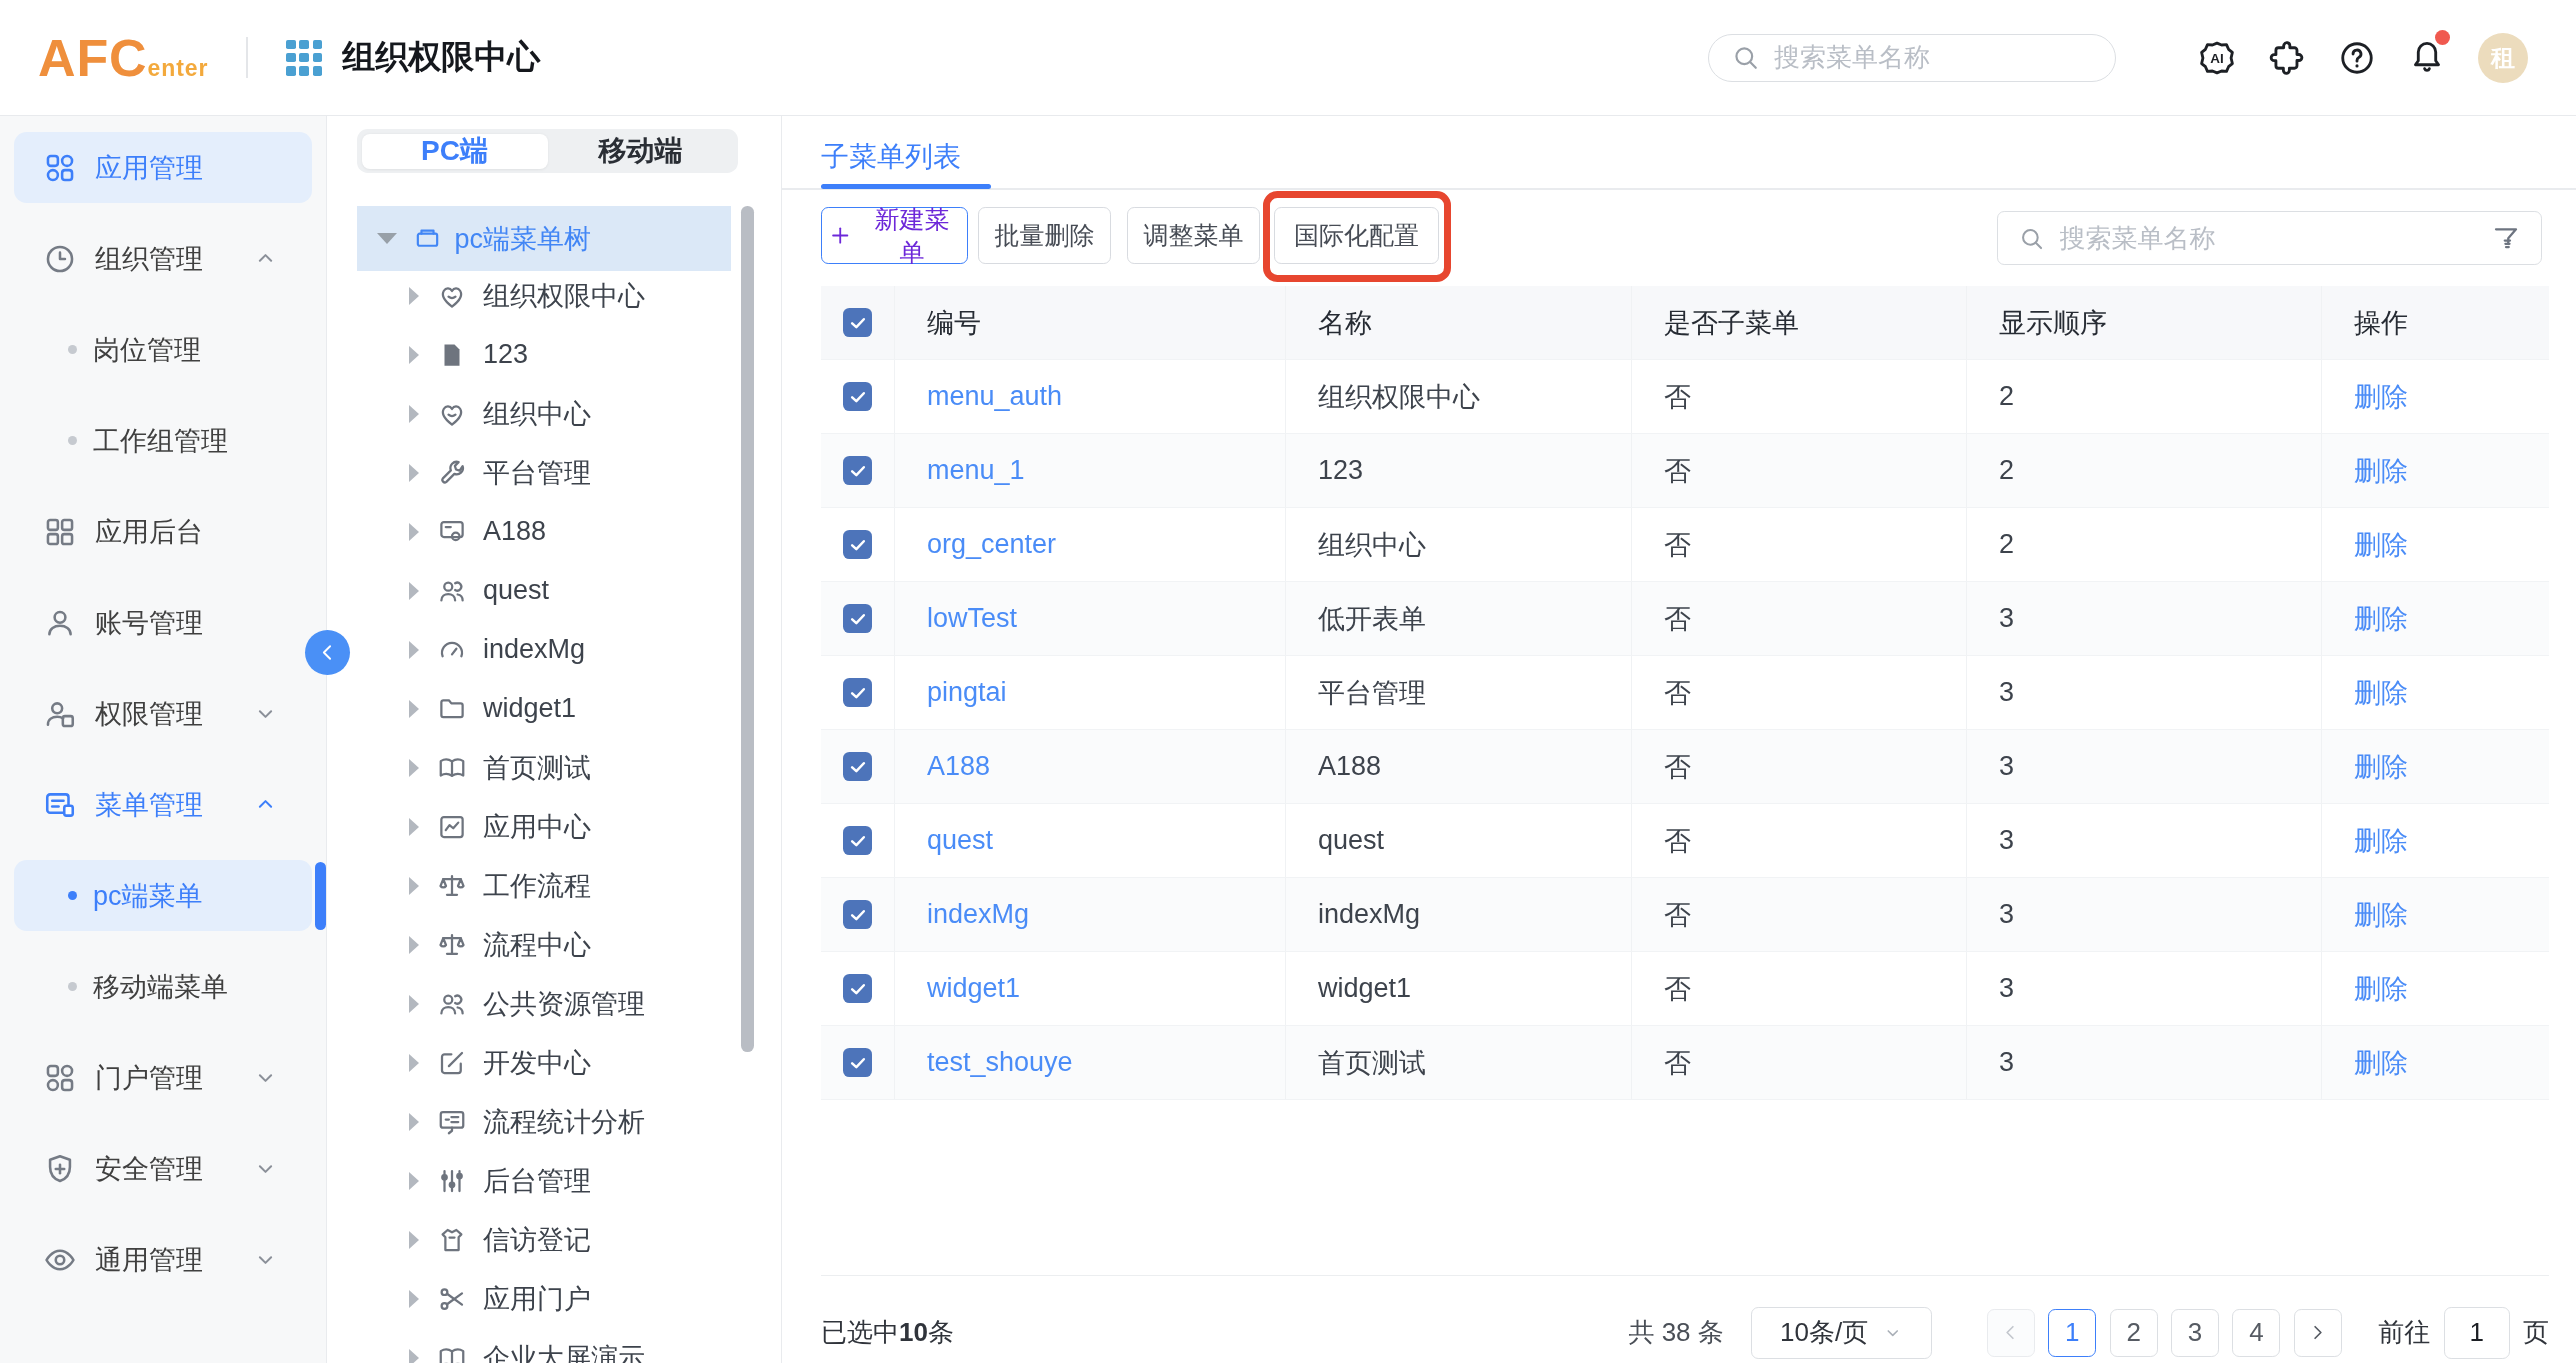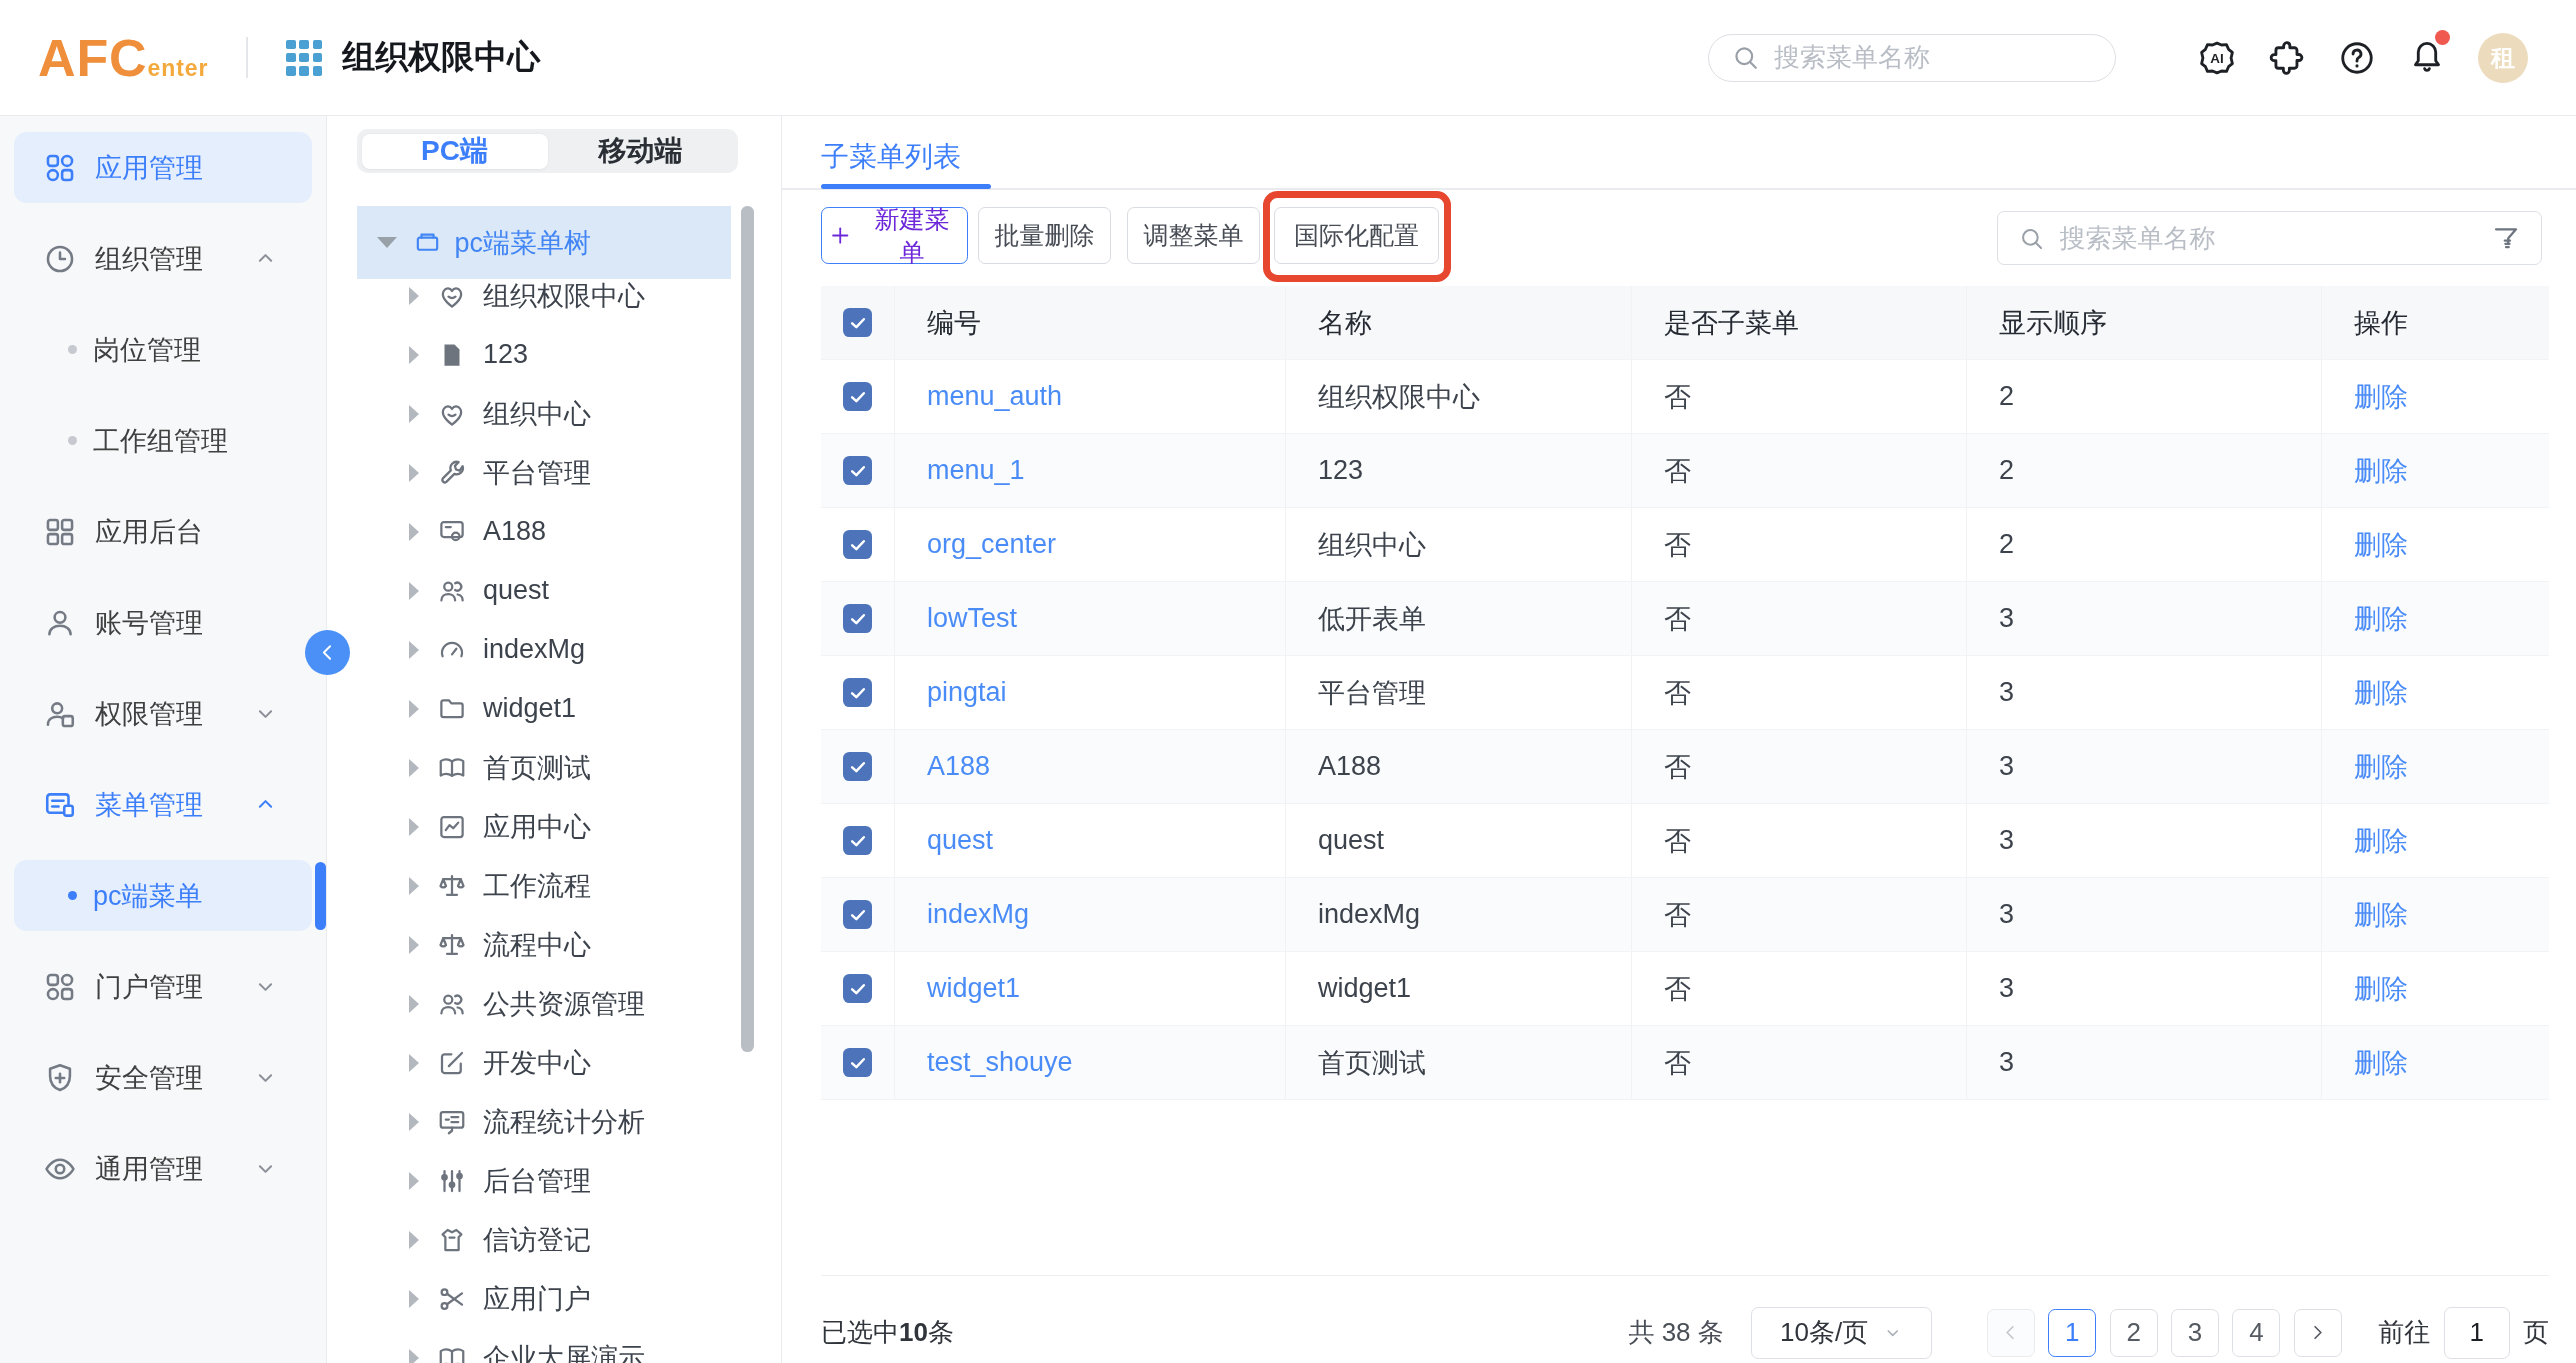--- a/index.html
+++ b/index.html
@@ -55,21 +55,21 @@
                 background:#4a90f6;color:#fff;display:flex;align-items:center;justify-content:center;z-index:6;}
   .collapse-btn .icon{width:25px;height:25px;}
 
   
   .tree-panel{width:455px;flex:none;background:#fff;border-right:1.8px solid #e9ebee;position:relative;box-sizing:border-box;}
   .seg{position:absolute;left:30px;top:13.4px;width:381px;height:44px;background:#eef0f2;border-radius:10.7px;
        display:flex;padding:4.5px;box-sizing:border-box;}
   .seg-item{flex:1;display:flex;align-items:center;justify-content:center;font-size:28px;font-weight:600;
             color:#2a2e35;border-radius:8px;}
   .seg-item.active{background:#fff;color:#3d7ffa;box-shadow:0 0.9px 2.7px rgba(0,0,0,.06);}
-  .tree-root{position:absolute;left:30px;top:90px;width:374px;height:73px;background:#dbe8f7;
+  .tree-root{position:absolute;left:30px;top:90px;width:374px;height:65px;background:#dbe8f7;
              display:flex;align-items:center;font-size:27px;color:#4286f5;}
   .caret-down{width:0;height:0;border-left:10px solid transparent;border-right:10px solid transparent;
               border-top:11.6px solid #98a0a8;margin-left:20px;flex:none;}
   .tree-root .icon{width:29px;height:29px;color:#4286f5;margin-left:16px;flex:none;}
   .tree-root .t-label{margin-left:12.5px;}
   .tree-items{position:absolute;left:30px;top:150px;width:385px;}
   .tree-item{height:59px;display:flex;align-items:center;font-size:27px;color:#3d434c;}
   .caret-right{width:0;height:0;border-top:9px solid transparent;border-bottom:9px solid transparent;
                border-left:10.7px solid #b3b8bf;margin-left:52px;flex:none;}
   .tree-item .t-ico{width:30px;height:30px;color:#6e747e;margin-left:18px;flex:none;}
@@ -280,20 +280,24 @@
               <svg viewBox="0 0 24 24" fill="none" stroke="currentColor" stroke-width="1.8" stroke-linecap="round" stroke-linejoin="round">
                 <polyline points="7 14 12 9 17 14"></polyline>
               </svg>
             </span>
           </div>
           <div class="sb-item sub sel act">
             <span class="sb-dot"></span>
             <span class="sb-label">pc端菜单</span>
             <span class="edge-bar"></span>
           </div>
+          <div class="sb-item sub">
+            <span class="sb-dot"></span>
+            <span class="sb-label">移动端菜单</span>
+          </div>
           <div class="sb-item">
             <span class="icon sb-ico">
               <svg viewBox="0 0 24 24" fill="none" stroke="currentColor" stroke-width="1.8" stroke-linecap="round" stroke-linejoin="round">
                 <rect x="3.5" y="3.5" width="7" height="7" rx="2"></rect>
                 <circle cx="17" cy="7" r="3.5"></circle>
                 <rect x="13.5" y="13.5" width="7" height="7" rx="2"></rect>
                 <circle cx="7" cy="17" r="3.5"></circle>
               </svg>
             </span>
             <span class="sb-label">门户管理</span>

